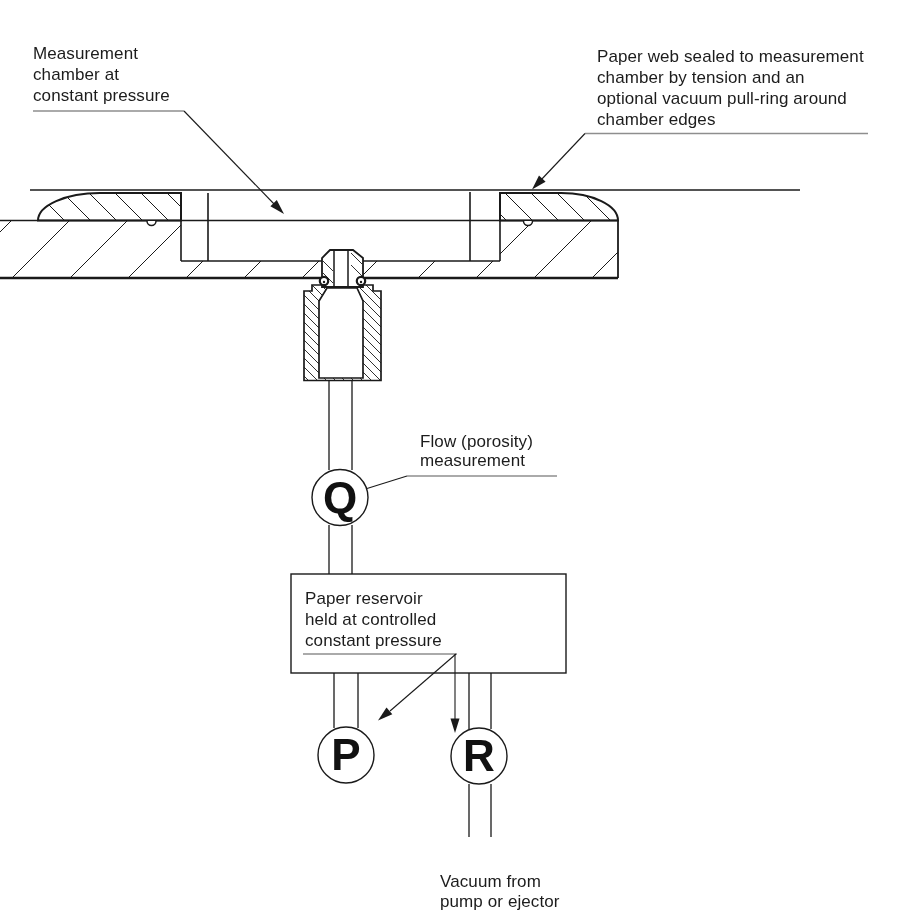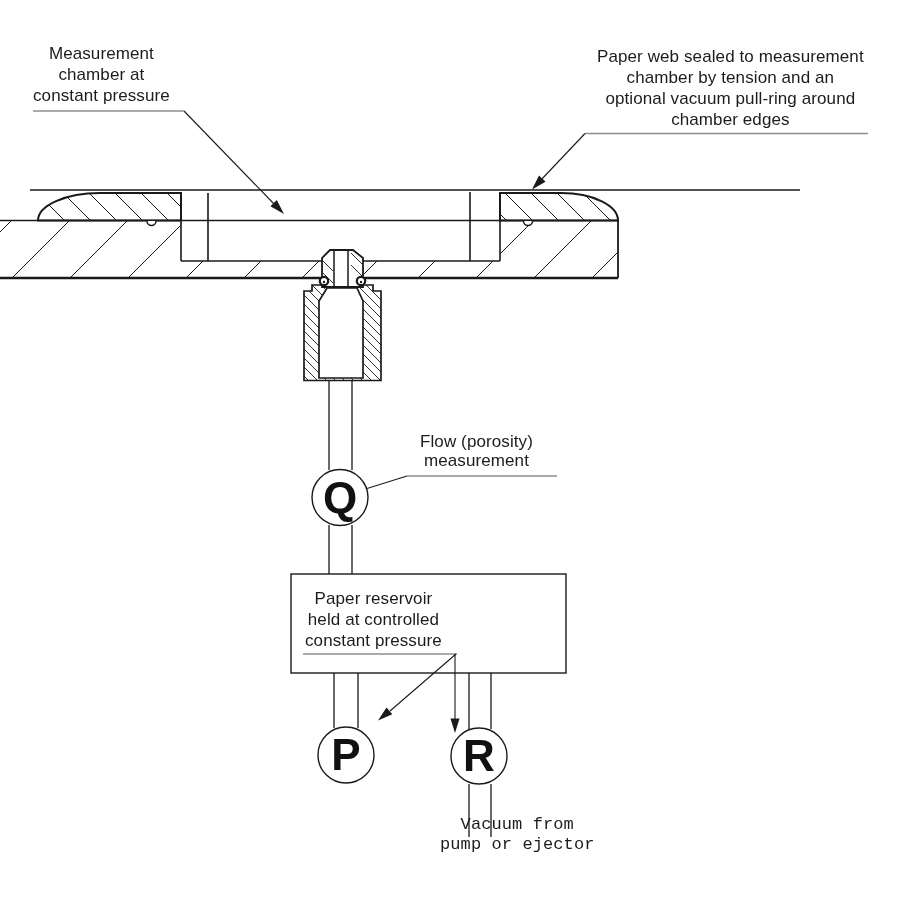--- a/index.html
+++ b/index.html
@@ -3,21 +3,21 @@
 <meta charset="utf-8">
 <style>
   html,body{margin:0;padding:0;background:#fff;}
   .stage{
     position:relative;width:914px;height:913px;background:#ffffff;overflow:hidden;
     font-family:"Liberation Sans","DejaVu Sans",sans-serif;
   }
   .stage svg{position:absolute;left:0;top:0;}
   .label{
     position:absolute;color:#1c1c1c;font-size:17px;line-height:21px;
-    white-space:pre-line;letter-spacing:0.1px;text-align:center;
+    white-space:pre-line;letter-spacing:0.1px;
   }
   .label.tight{line-height:19px;}
   .sym{
     font-family:"Liberation Sans","DejaVu Sans",sans-serif;
     font-weight:700;font-size:44px;fill:#111111;
   }
 </style>
 </head>
 <body>
 
@@ -129,16 +129,16 @@
 
 <div class="label" style="left:597px;top:46px;">Paper web sealed to measurement
 chamber by tension and an
 optional vacuum pull-ring around
 chamber edges</div>
 
 <div class="label" style="left:305px;top:588px;">Paper reservoir
 held at controlled
 constant pressure</div>
 
-<div class="label" style="left:440px;top:815px;line-height:20px;font-family:Liberation Mono, monospace;">Vacuum from
+<div class="label" style="left:440px;top:872px;line-height:20px;">Vacuum from
 pump or ejector</div>
 
 </div>
 
 </body></html>

